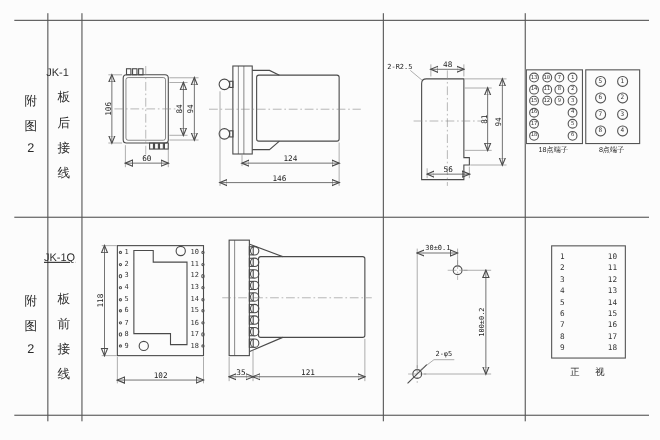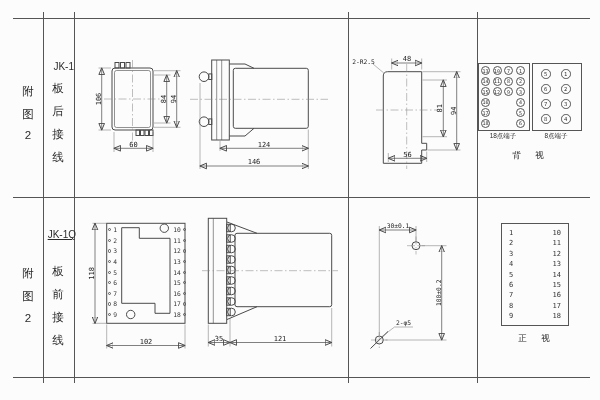--- a/index.html
+++ b/index.html
@@ -2,21 +2,21 @@
 <html><head>
 <meta charset="utf-8">
 <style>
   html,body{margin:0;padding:0;}
   body{width:600px;height:400px;background:#fcfcfc;font-family:"Liberation Sans",sans-serif;}
   #sheet{position:relative;width:600px;height:400px;overflow:hidden;background:#fcfcfc;}
   .hline,.vline{position:absolute;background:#555;}
   .hline{height:1px;}
   .vline{width:1px;}
   .vstack{position:absolute;display:flex;flex-direction:column;align-items:center;color:#2b2b2b;}
-  .ctext{position:absolute;text-align:right;color:#2b2b2b;}
+  .ctext{position:absolute;text-align:left;color:#2b2b2b;}
   svg{position:absolute;overflow:visible;}
   svg line,svg path,svg rect,svg circle,svg polyline{stroke:#4a4a4a;fill:none;stroke-width:1;}
   svg .thin{stroke-width:.6;}
   svg .ext{stroke-width:.55;stroke:#7a7a7a;}
   svg .cl{stroke-width:.55;stroke:#8a8a8a;stroke-dasharray:8 2.5 1.5 2.5;}
   svg .dim{stroke-width:.7;}
   svg text{stroke:none;fill:#222;}
   .dt{font:7px "DejaVu Sans Mono",monospace;text-anchor:middle;dominant-baseline:central;}
   .dts{font:6.3px "DejaVu Sans Mono",monospace;text-anchor:middle;dominant-baseline:central;}
   .tblock{position:absolute;border:1px solid #555;background:#fcfcfc;}
@@ -204,21 +204,20 @@
 
     <span class="tc tc8">1</span>
         <span class="tc tc8">2</span>
         <span class="tc tc8">3</span>
         <span class="tc tc8">4</span>
       </div>
   </div>
 
   <div class="small-label" style="left:478px;top:132px;width:50px;">18点端子</div>
   <div class="small-label" style="left:532px;top:132px;width:48px;">8点端子</div>
-  <div class="view-label" style="left:481px;top:150px;width:100px;">背 视</div>
 
   <div class="vstack" style="left:18px;top:266px;width:20px;gap:8px;font-size:11.5px;">
 
   <span>附</span>
       <span>图</span>
       <span>2</span>
     </div>
   <div class="ctext" style="left:40px;top:229px;width:36px;font-size:10px;text-decoration:underline;">JK-1Q</div>
   <div class="vstack" style="left:48px;top:264px;width:20px;gap:8px;font-size:11.5px;">
 

